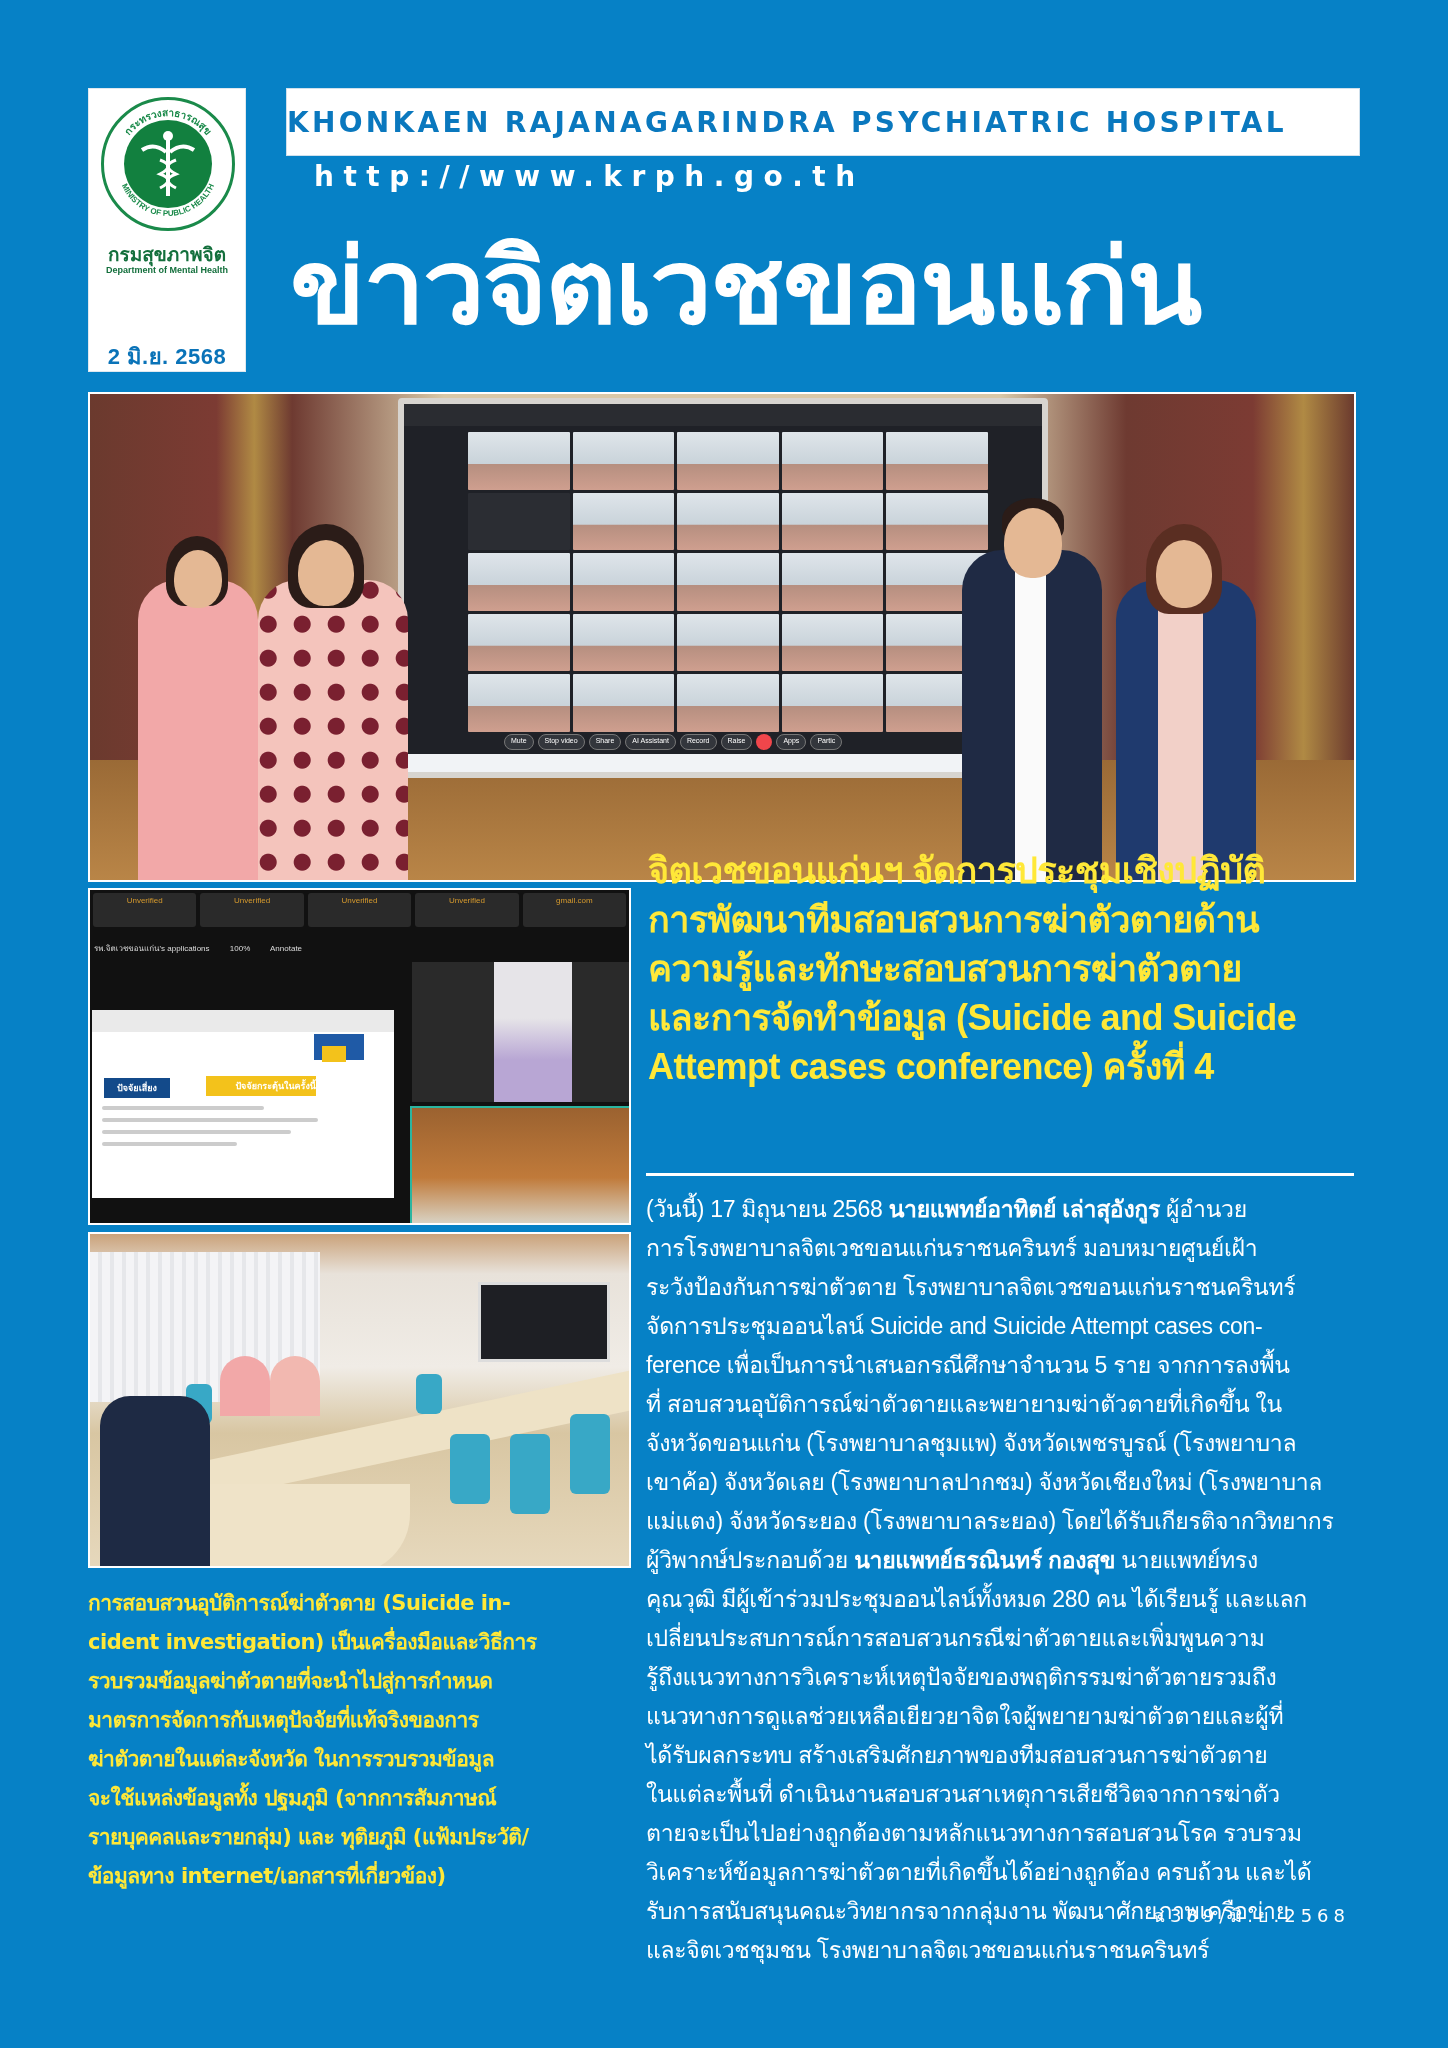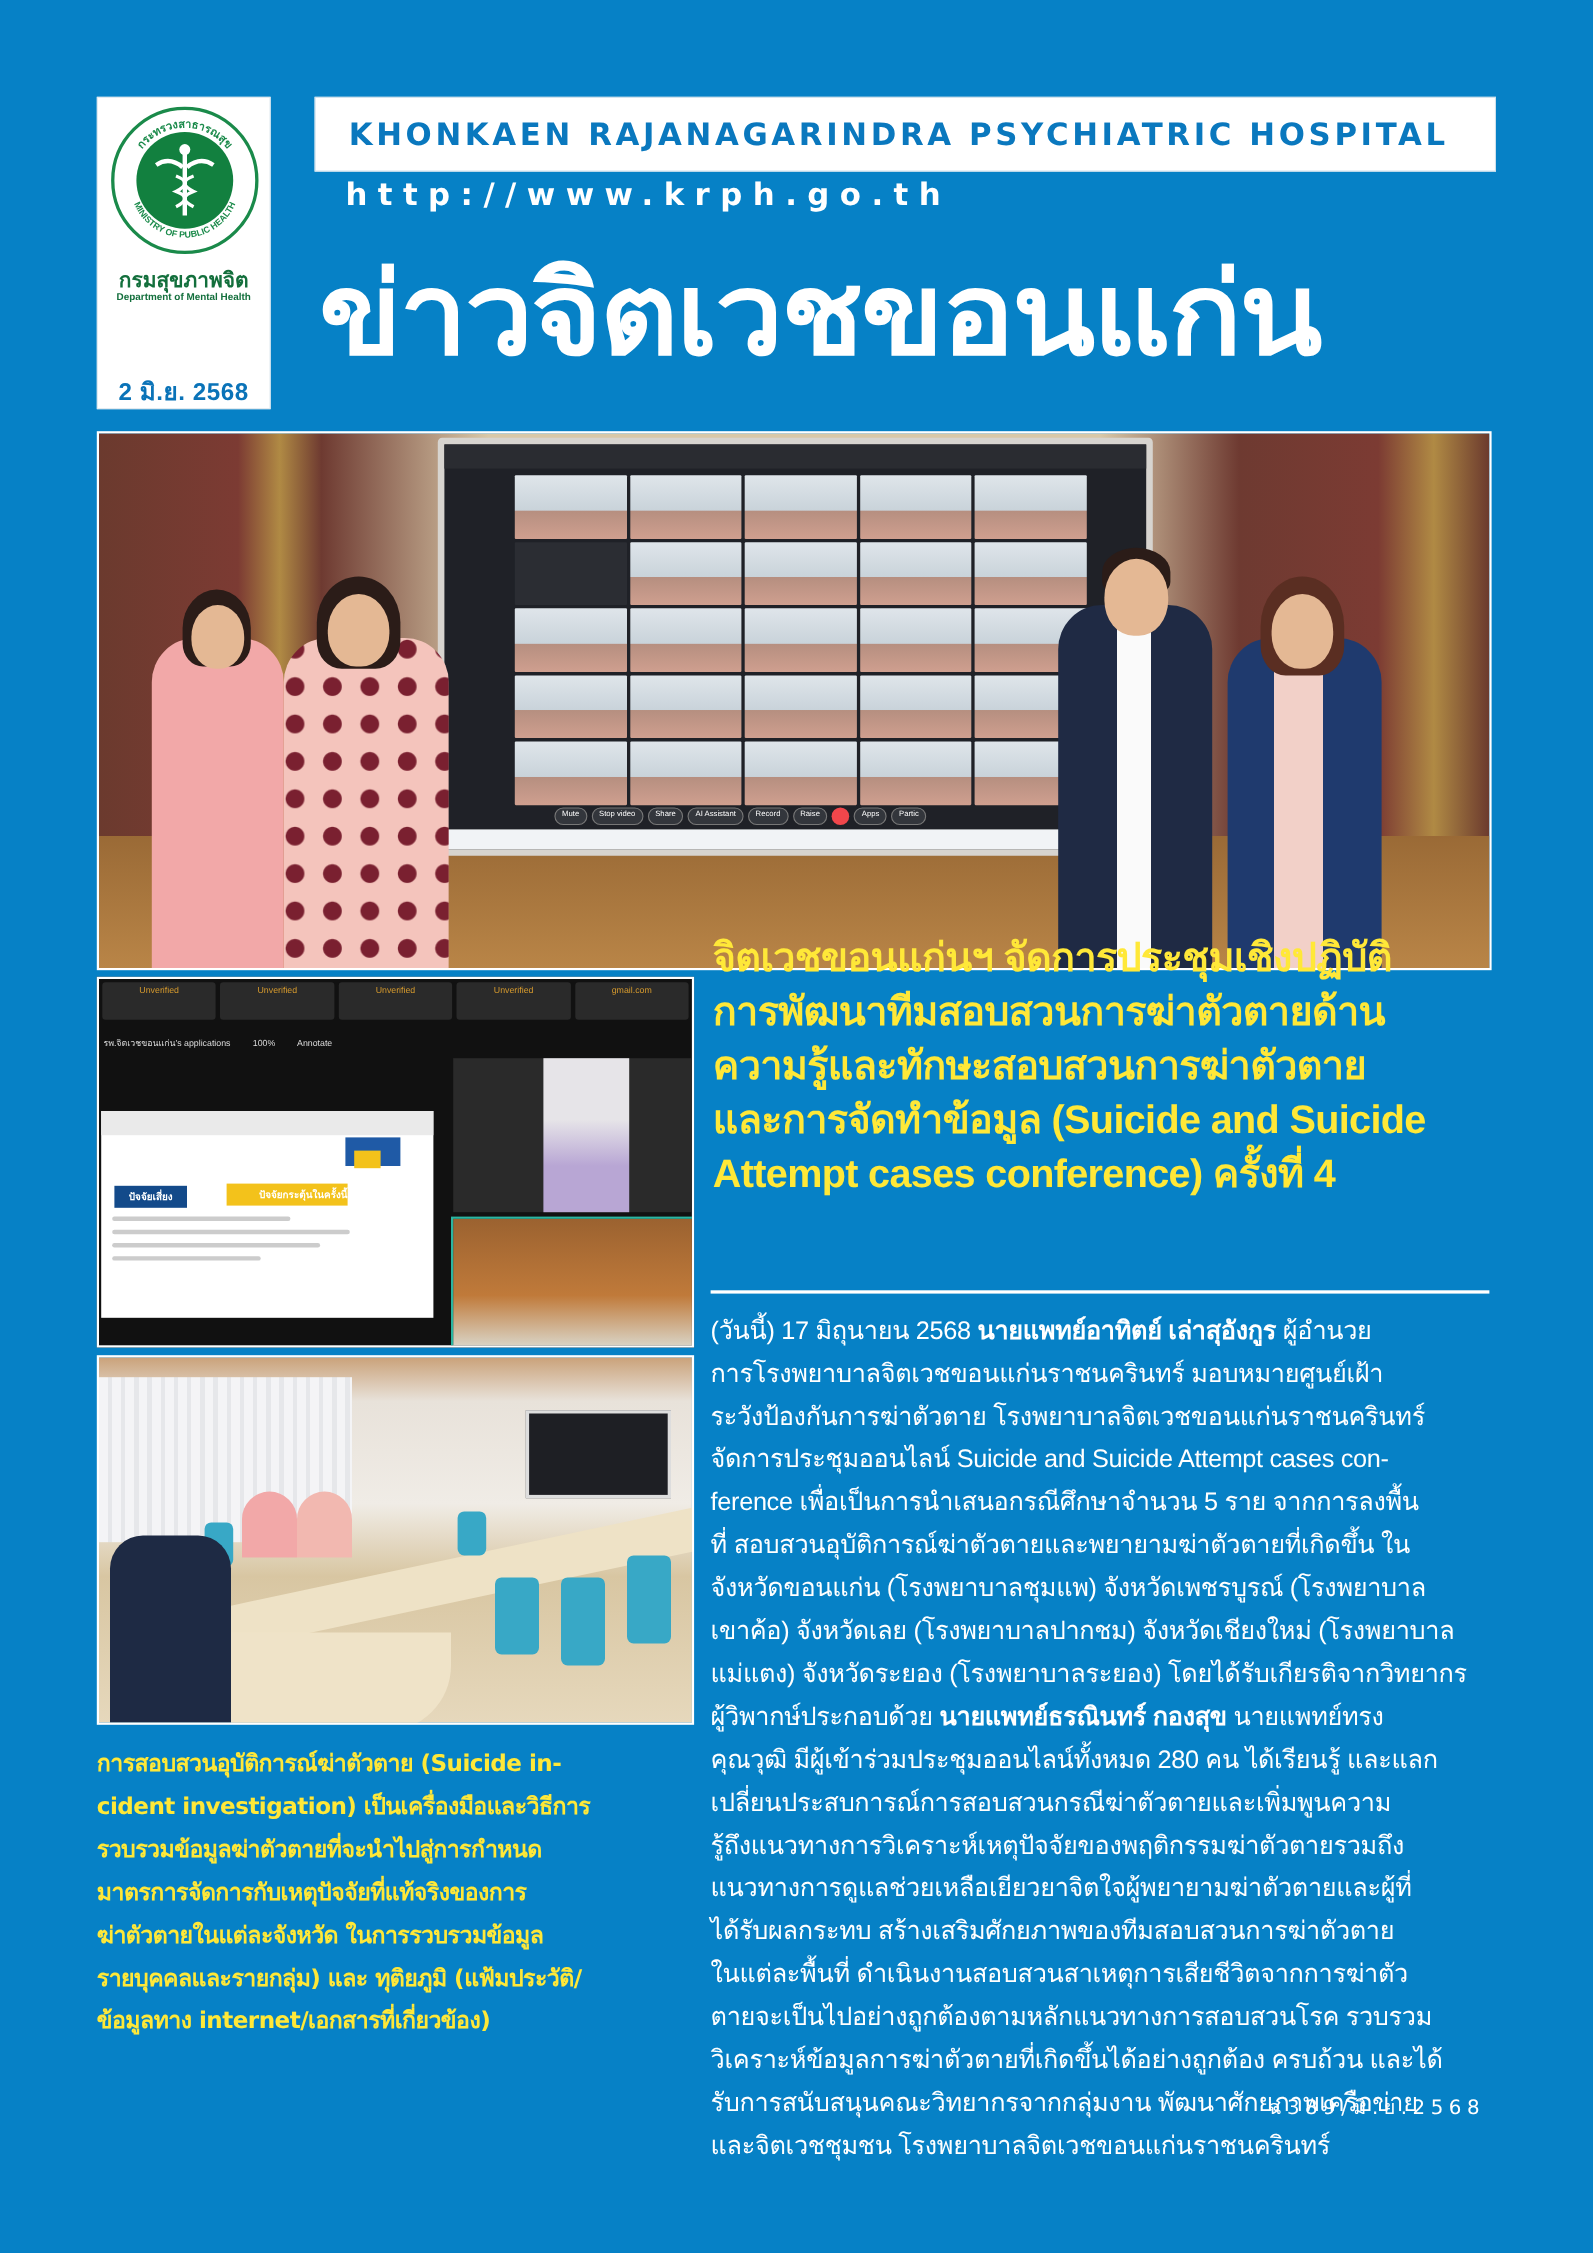--- a/index.html
+++ b/index.html
@@ -29,21 +29,21 @@
     font-family: "Liberation Sans", sans-serif; font-weight: bold; font-size: 9px; color: #136f3c;
   }
   .issue-date {
     position: absolute; left: 0; width: 100%; top: 250px; text-align: center;
     font-family: "Liberation Sans", sans-serif; font-weight: bold; font-size: 22px; color: #0a73b8; letter-spacing: 0.5px;
   }
 
   .hospital-bar {
     position: absolute; left: 286px; top: 88px; width: 1074px; height: 68px;
     background: #fff; border: 1px solid #cfe0ec;
-    display: flex; align-items: center; padding-left: 30px;
+    display: flex; align-items: center; 
   }
   .hospital-name {
     font-family: "DejaVu Sans", sans-serif; font-weight: bold; font-size: 28px;
     color: #0a78be; letter-spacing: 3.3px; white-space: nowrap;
   }
   .website {
     position: absolute; left: 314px; top: 160px;
     font-family: "DejaVu Sans", sans-serif; font-weight: bold; font-size: 28px;
     letter-spacing: 9.5px; color: #ffffff; white-space: nowrap;
   }
@@ -311,17 +311,18 @@
   <div>รับการสนับสนุนคณะวิทยากรจากกลุ่มงาน พัฒนาศักยภาพเครือข่าย</div>
   <div>และจิตเวชชุมชน โรงพยาบาลจิตเวชขอนแก่นราชนครินทร์</div>
 </div>
 
 <div class="side-caption">
   <div>การสอบสวนอุบัติการณ์ฆ่าตัวตาย (Suicide in-</div>
   <div>cident investigation) เป็นเครื่องมือและวิธีการ</div>
   <div>รวบรวมข้อมูลฆ่าตัวตายที่จะนำไปสู่การกำหนด</div>
   <div>มาตรการจัดการกับเหตุปัจจัยที่แท้จริงของการ</div>
   <div>ฆ่าตัวตายในแต่ละจังหวัด ในการรวบรวมข้อมูล</div>
+  <div>จะใช้แหล่งข้อมูลทั้ง ปฐมภูมิ (จากการสัมภาษณ์</div>
   <div>รายบุคคลและรายกลุ่ม) และ ทุติยภูมิ (แฟ้มประวัติ/</div>
   <div>ข้อมูลทาง internet/เอกสารที่เกี่ยวข้อง)</div>
 </div>
 
 <div class="issue-code">ฉ389/มิ.ย.2568</div>
 
 </body></html>

